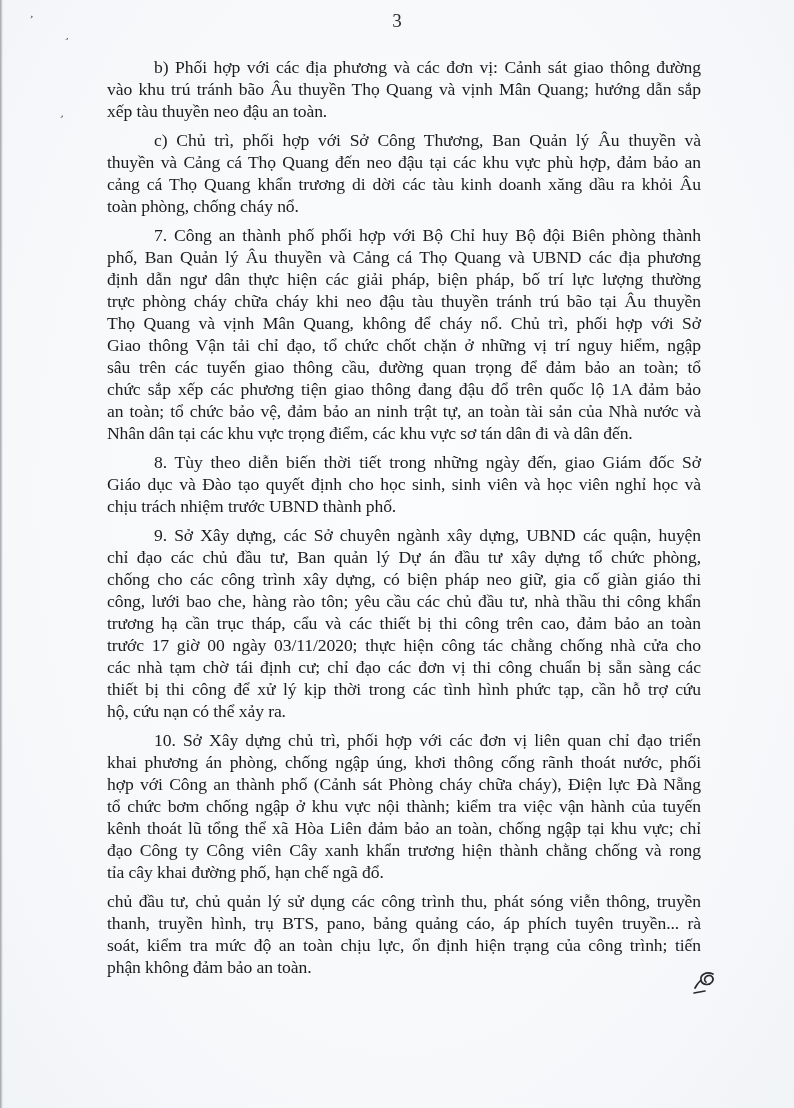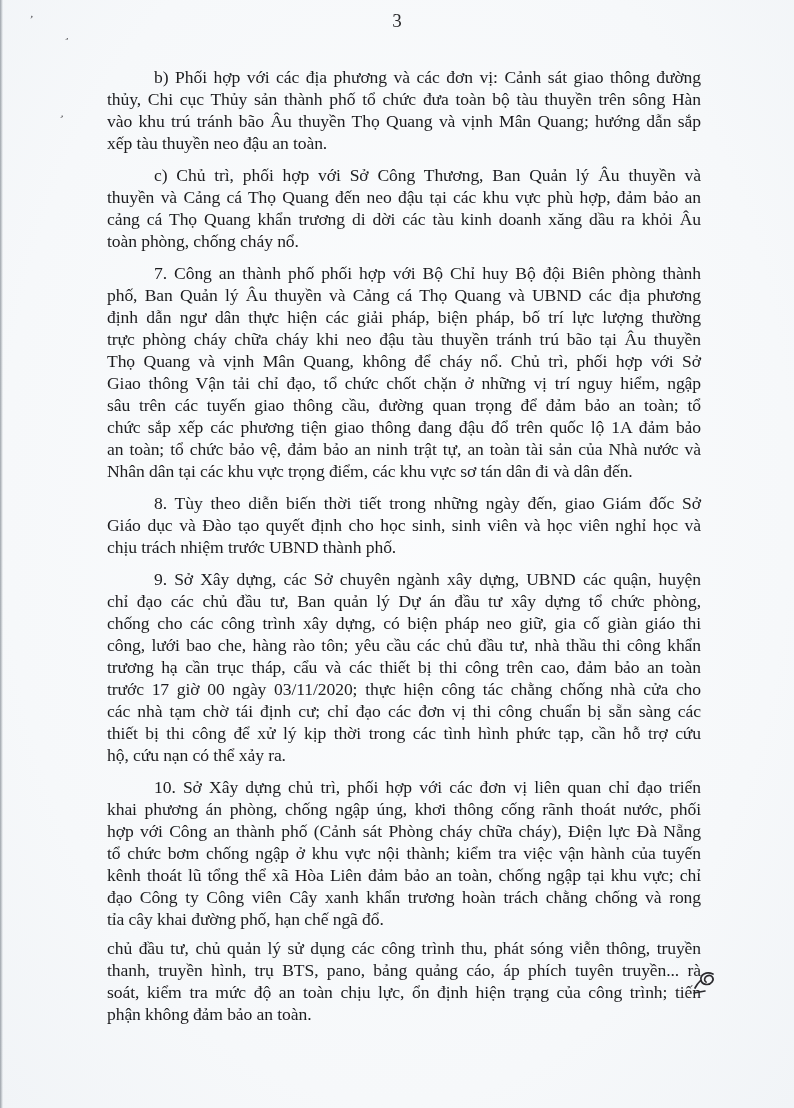--- a/index.html
+++ b/index.html
@@ -46,21 +46,20 @@
   .line {
     font-size: 17.6px;
     line-height: 22px;
     letter-spacing: -0.1px;
     text-align: justify;
     text-align-last: justify;
     color: #1c1c1e;
   }
   .line.first {
     padding-left: 47px;
-    margin-top: 10px;
   }
   .line.last {
     text-align: center;
     text-align-last: left;
   }
   .speck {
     position: absolute;
     color: #4a4a4e;
     font-size: 11px;
     line-height: 1;
@@ -79,21 +78,20 @@
 
 <div class="page">
 
   <div class="edge-left"></div>
 
   <div class="page-number">3</div>
 
   <div class="doc-body" id="doc-body">
       <div class="para">
         <div class="line first">b) Phối hợp với các địa phương và các đơn vị: Cảnh sát giao thông đường</div>
-        <div class="line">thủy, Chi cục Thủy sản thành phố tổ chức đưa toàn bộ tàu thuyền trên sông Hàn</div>
         <div class="line">vào khu trú tránh bão Âu thuyền Thọ Quang và vịnh Mân Quang; hướng dẫn sắp</div>
         <div class="line last">xếp tàu thuyền neo đậu an toàn.</div>
       </div>
       <div class="para">
         <div class="line first">c) Chủ trì, phối hợp với Sở Công Thương, Ban Quản lý Âu thuyền và</div>
         <div class="line">thuyền và Cảng cá Thọ Quang đến neo đậu tại các khu vực phù hợp, đảm bảo an</div>
         <div class="line">cảng cá Thọ Quang khẩn trương di dời các tàu kinh doanh xăng dầu ra khỏi Âu</div>
         <div class="line last">toàn phòng, chống cháy nổ.</div>
       </div>
       <div class="para">
@@ -123,21 +121,21 @@
         <div class="line">các nhà tạm chờ tái định cư; chỉ đạo các đơn vị thi công chuẩn bị sẵn sàng các</div>
         <div class="line">thiết bị thi công để xử lý kịp thời trong các tình hình phức tạp, cần hỗ trợ cứu</div>
         <div class="line last">hộ, cứu nạn có thể xảy ra.</div>
       </div>
       <div class="para">
         <div class="line first">10. Sở Xây dựng chủ trì, phối hợp với các đơn vị liên quan chỉ đạo triển</div>
         <div class="line">khai phương án phòng, chống ngập úng, khơi thông cống rãnh thoát nước, phối</div>
         <div class="line">hợp với Công an thành phố (Cảnh sát Phòng cháy chữa cháy), Điện lực Đà Nẵng</div>
         <div class="line">tổ chức bơm chống ngập ở khu vực nội thành; kiểm tra việc vận hành của tuyến</div>
         <div class="line">kênh thoát lũ tổng thể xã Hòa Liên đảm bảo an toàn, chống ngập tại khu vực; chỉ</div>
-        <div class="line">đạo Công ty Công viên Cây xanh khẩn trương hoàn trách chằng chống và rong</div>
+        <div class="line">đạo Công ty Công viên Cây xanh khẩn trương hiện thành chằng chống và rong</div>
         <div class="line last">tỉa cây khai đường phố, hạn chế ngã đổ.</div>
       </div>
       <div class="para">
         <div class="line">chủ đầu tư, chủ quản lý sử dụng các công trình thu, phát sóng viễn thông, truyền</div>
         <div class="line">thanh, truyền hình, trụ BTS, pano, bảng quảng cáo, áp phích tuyên truyền... rà</div>
         <div class="line">soát, kiểm tra mức độ an toàn chịu lực, ổn định hiện trạng của công trình; tiến</div>
         <div class="line last">phận không đảm bảo an toàn.</div>
       </div>
     </div>
 

